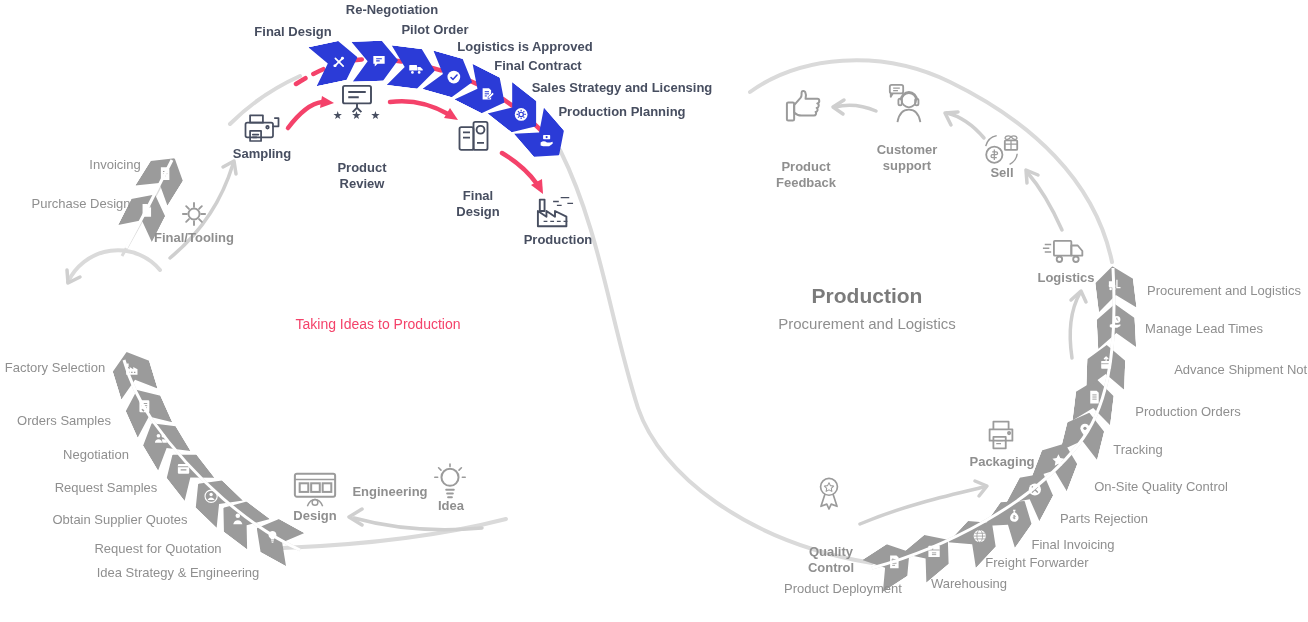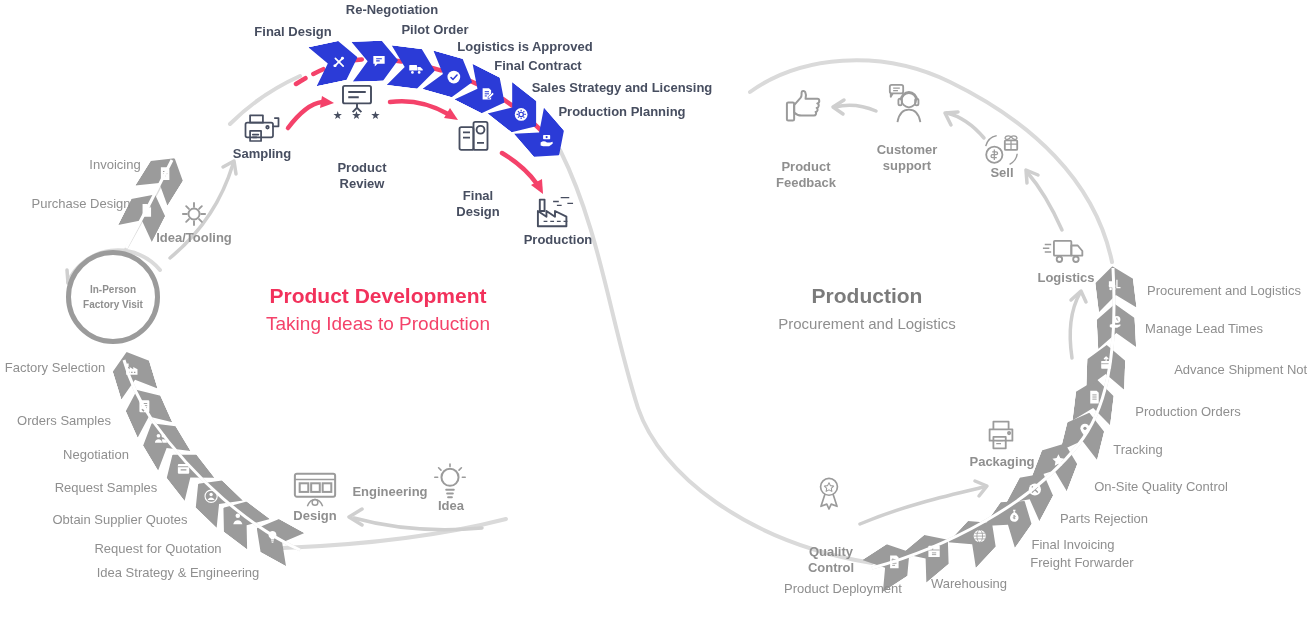--- a/index.html
+++ b/index.html
@@ -18,21 +18,21 @@
   .chev .ic svg{width:100%;height:100%;display:block;}
   .nicon{position:absolute;z-index:4;color:#9B9B9B;}
   .nicon svg{width:100%;height:100%;display:block;}
   .nicon.slate{color:#474E60;}
   .lbl{position:absolute;z-index:5;transform:translate(-50%,-50%);white-space:nowrap;
        font-size:13px;color:#8F8F8F;text-align:center;line-height:16px;}
   .lbl.wrap{white-space:normal;margin-top:33px;}
   .lbl.slate{color:#474E60;font-weight:600;}
   .lbl.bold{font-weight:700;}
   .lbl.title-pink{color:#F2315B;font-weight:700;font-size:21px;}
-  .lbl.sub-pink{color:#F4426A;font-size:19px;}
+  .lbl.sub-pink{color:#F4426A;font-size:14px;}
   .lbl.title-gray{color:#7B7B7B;font-weight:700;font-size:21px;}
   .lbl.sub-gray{color:#8F8F8F;font-size:15px;}
   .stars{position:absolute;z-index:5;color:#474E60;font-size:11px;letter-spacing:3px;
          transform:translate(-50%,-50%);}
   #visit-circle{position:absolute;z-index:4;left:66px;top:250px;width:94px;height:94px;
       border:5px solid #9B9B9B;border-radius:50%;background:#fff;box-sizing:border-box;
       display:flex;align-items:center;justify-content:center;}
   #visit-circle .vtxt{font-size:10px;font-weight:700;color:#8F8F8F;text-align:center;
       line-height:15px;width:72px;}
 </style>
@@ -370,23 +370,20 @@
     </div>
 
   <svg class="overlay" width="1308" height="622">
     <g fill="none" stroke="#fff" stroke-width="3">
       <path d="M 126,248 Q 150,204 172,160"></path>
       <path d="M 300,550 C 250,527 195,480 152,420 C 140,402 130,382 124,360"></path>
       <path d="M 872,568 C 945,548 1030,505 1078,445 C 1105,412 1118,360 1113,268"></path>
     </g>
   </svg>
 
-  <div id="visit-circle">
-    <div class="vtxt">In-Person Factory Visit</div>
-  </div>
 
   <div class="nicon slate" style="left:240px;top:108px;width:44px;height:44px">
       <svg viewBox="0 0 48 48" fill="none" stroke="currentColor" stroke-width="1.9" stroke-linejoin="round" stroke-linecap="round">
         <rect x="6" y="16" width="30" height="16" rx="2"></rect>
         <rect x="11" y="8" width="14" height="8"></rect>
         <rect x="11" y="25" width="12" height="11"></rect>
         <path d="M14 29h6M14 32h4"></path>
         <path d="M36 20h6V11h-4"></path>
         <circle cx="30" cy="21" r="1.4"></circle>
       </svg>
@@ -498,52 +495,51 @@
   <div class="lbl slate" style="left:435px;top:30px">Pilot Order</div>
   <div class="lbl slate" style="left:525px;top:47px">Logistics is Approved</div>
   <div class="lbl slate" style="left:538px;top:66px">Final Contract</div>
   <div class="lbl slate" style="left:622px;top:88px">Sales Strategy and Licensing</div>
   <div class="lbl slate" style="left:622px;top:112px">Production Planning</div>
 
   <div class="lbl slate bold" style="left:262px;top:154px">Sampling</div>
   <div class="lbl slate bold wrap" style="left:362px;top:143px;width:64px">Product Review</div>
   <div class="lbl slate bold wrap" style="left:478px;top:171px;width:52px">Final Design</div>
   <div class="lbl slate bold" style="left:558px;top:240px">Production</div>
-  <div class="lbl bold" style="left:194px;top:238px">Idea/Tooling</div>
+  <div class="lbl bold" style="left:194px;top:238px">Final/Tooling</div>
 
   <div class="lbl" style="left:115px;top:165px">Invoicing</div>
   <div class="lbl" style="left:81px;top:204px">Purchase Design</div>
   <div class="lbl" style="left:55px;top:368px">Factory Selection</div>
   <div class="lbl" style="left:64px;top:421px">Orders Samples</div>
   <div class="lbl" style="left:96px;top:455px">Negotiation</div>
   <div class="lbl" style="left:106px;top:488px">Request Samples</div>
   <div class="lbl" style="left:120px;top:520px">Obtain Supplier Quotes</div>
   <div class="lbl" style="left:158px;top:549px">Request for Quotation</div>
   <div class="lbl" style="left:178px;top:573px">Idea Strategy &amp; Engineering</div>
   <div class="lbl bold" style="left:315px;top:516px">Design</div>
   <div class="lbl bold" style="left:390px;top:492px">Engineering</div>
   <div class="lbl bold" style="left:451px;top:506px">Idea</div>
 
-  <div class="lbl title-pink" style="left:378px;top:296px">Product Development</div>
   <div class="lbl sub-pink" style="left:378px;top:324px">Taking Ideas to Production</div>
 
   <div class="lbl bold wrap" style="left:806px;top:142px;width:76px">Product Feedback</div>
   <div class="lbl bold wrap" style="left:907px;top:125px;width:80px">Customer support</div>
   <div class="lbl bold" style="left:1002px;top:173px">Sell</div>
   <div class="lbl bold" style="left:1066px;top:278px">Logistics</div>
   <div class="lbl bold" style="left:1002px;top:462px">Packaging</div>
   <div class="lbl bold wrap" style="left:831px;top:527px;width:62px">Quality Control</div>
   <div class="lbl" style="left:1224px;top:291px">Procurement and Logistics</div>
   <div class="lbl" style="left:1204px;top:329px">Manage Lead Times</div>
   <div class="lbl" style="left:1249px;top:370px">Advance Shipment Notice</div>
   <div class="lbl" style="left:1188px;top:412px">Production Orders</div>
   <div class="lbl" style="left:1138px;top:450px">Tracking</div>
   <div class="lbl" style="left:1161px;top:487px">On-Site Quality Control</div>
   <div class="lbl" style="left:1104px;top:519px">Parts Rejection</div>
   <div class="lbl" style="left:1073px;top:545px">Final Invoicing</div>
-  <div class="lbl" style="left:1082px;top:563px">Freight Forwarder</div>
+  <div class="lbl" style="left:1037px;top:563px">Freight Forwarder</div>
   <div class="lbl" style="left:969px;top:584px">Warehousing</div>
   <div class="lbl" style="left:843px;top:589px">Product Deployment</div>
 
   <div class="lbl title-gray" style="left:867px;top:296px">Production</div>
   <div class="lbl sub-gray" style="left:867px;top:324px">Procurement and Logistics</div>
 
 </div>
 
 </body></html>

